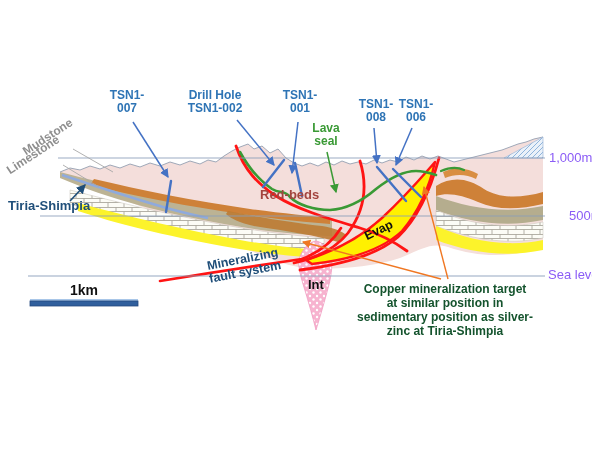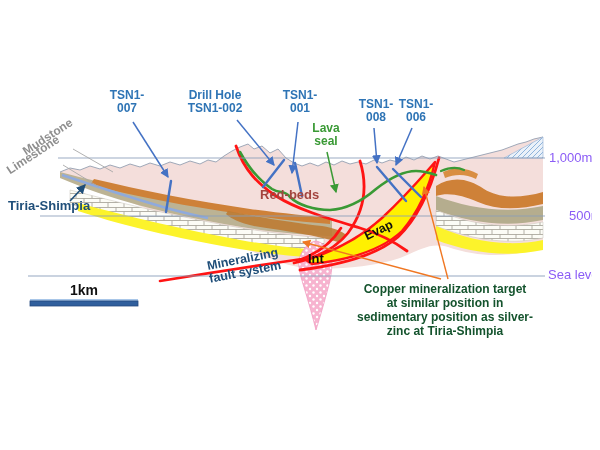--- a/index.html
+++ b/index.html
@@ -140,21 +140,21 @@
 <div class="lbl ctr c-blue" style="left:416px;top:98px;">
   <div>TSN1-</div>
   <div>006</div>
 </div>
 
 <div class="lbl c-gray rot-strata" style="left:24px;top:146px;">Mudstone</div>
 <div class="lbl c-gray rot-strata" style="left:8px;top:165px;">Limestone</div>
 <div class="lbl c-navy" style="left:8px;top:199px;font-size:13px;">Tiria-Shimpia</div>
 <div class="lbl c-redbeds" style="left:216px;top:188px;margin-left:44px;">Red-beds</div>
 <div class="lbl c-black rot-evap" style="left:379px;top:224px;font-size:12.5px;">Evap</div>
-<div class="lbl c-black" style="left:308px;top:252px;text-align:center;">Int</div>
+<div class="lbl c-black" style="left:308px;top:278px;text-align:center;">Int</div>
 <div class="lbl c-navy rot-fault" style="left:244px;top:253px;">
   <div>Mineralizing</div>
   <div>fault system</div>
 </div>
 
 <div class="lbl ctr c-orange" style="left:445px;top:282px;width:212px;">
   <div>Copper mineralization target</div>
   <div>at similar position in</div>
   <div>sedimentary position as silver-</div>
   <div>zinc at Tiria-Shimpia</div>

